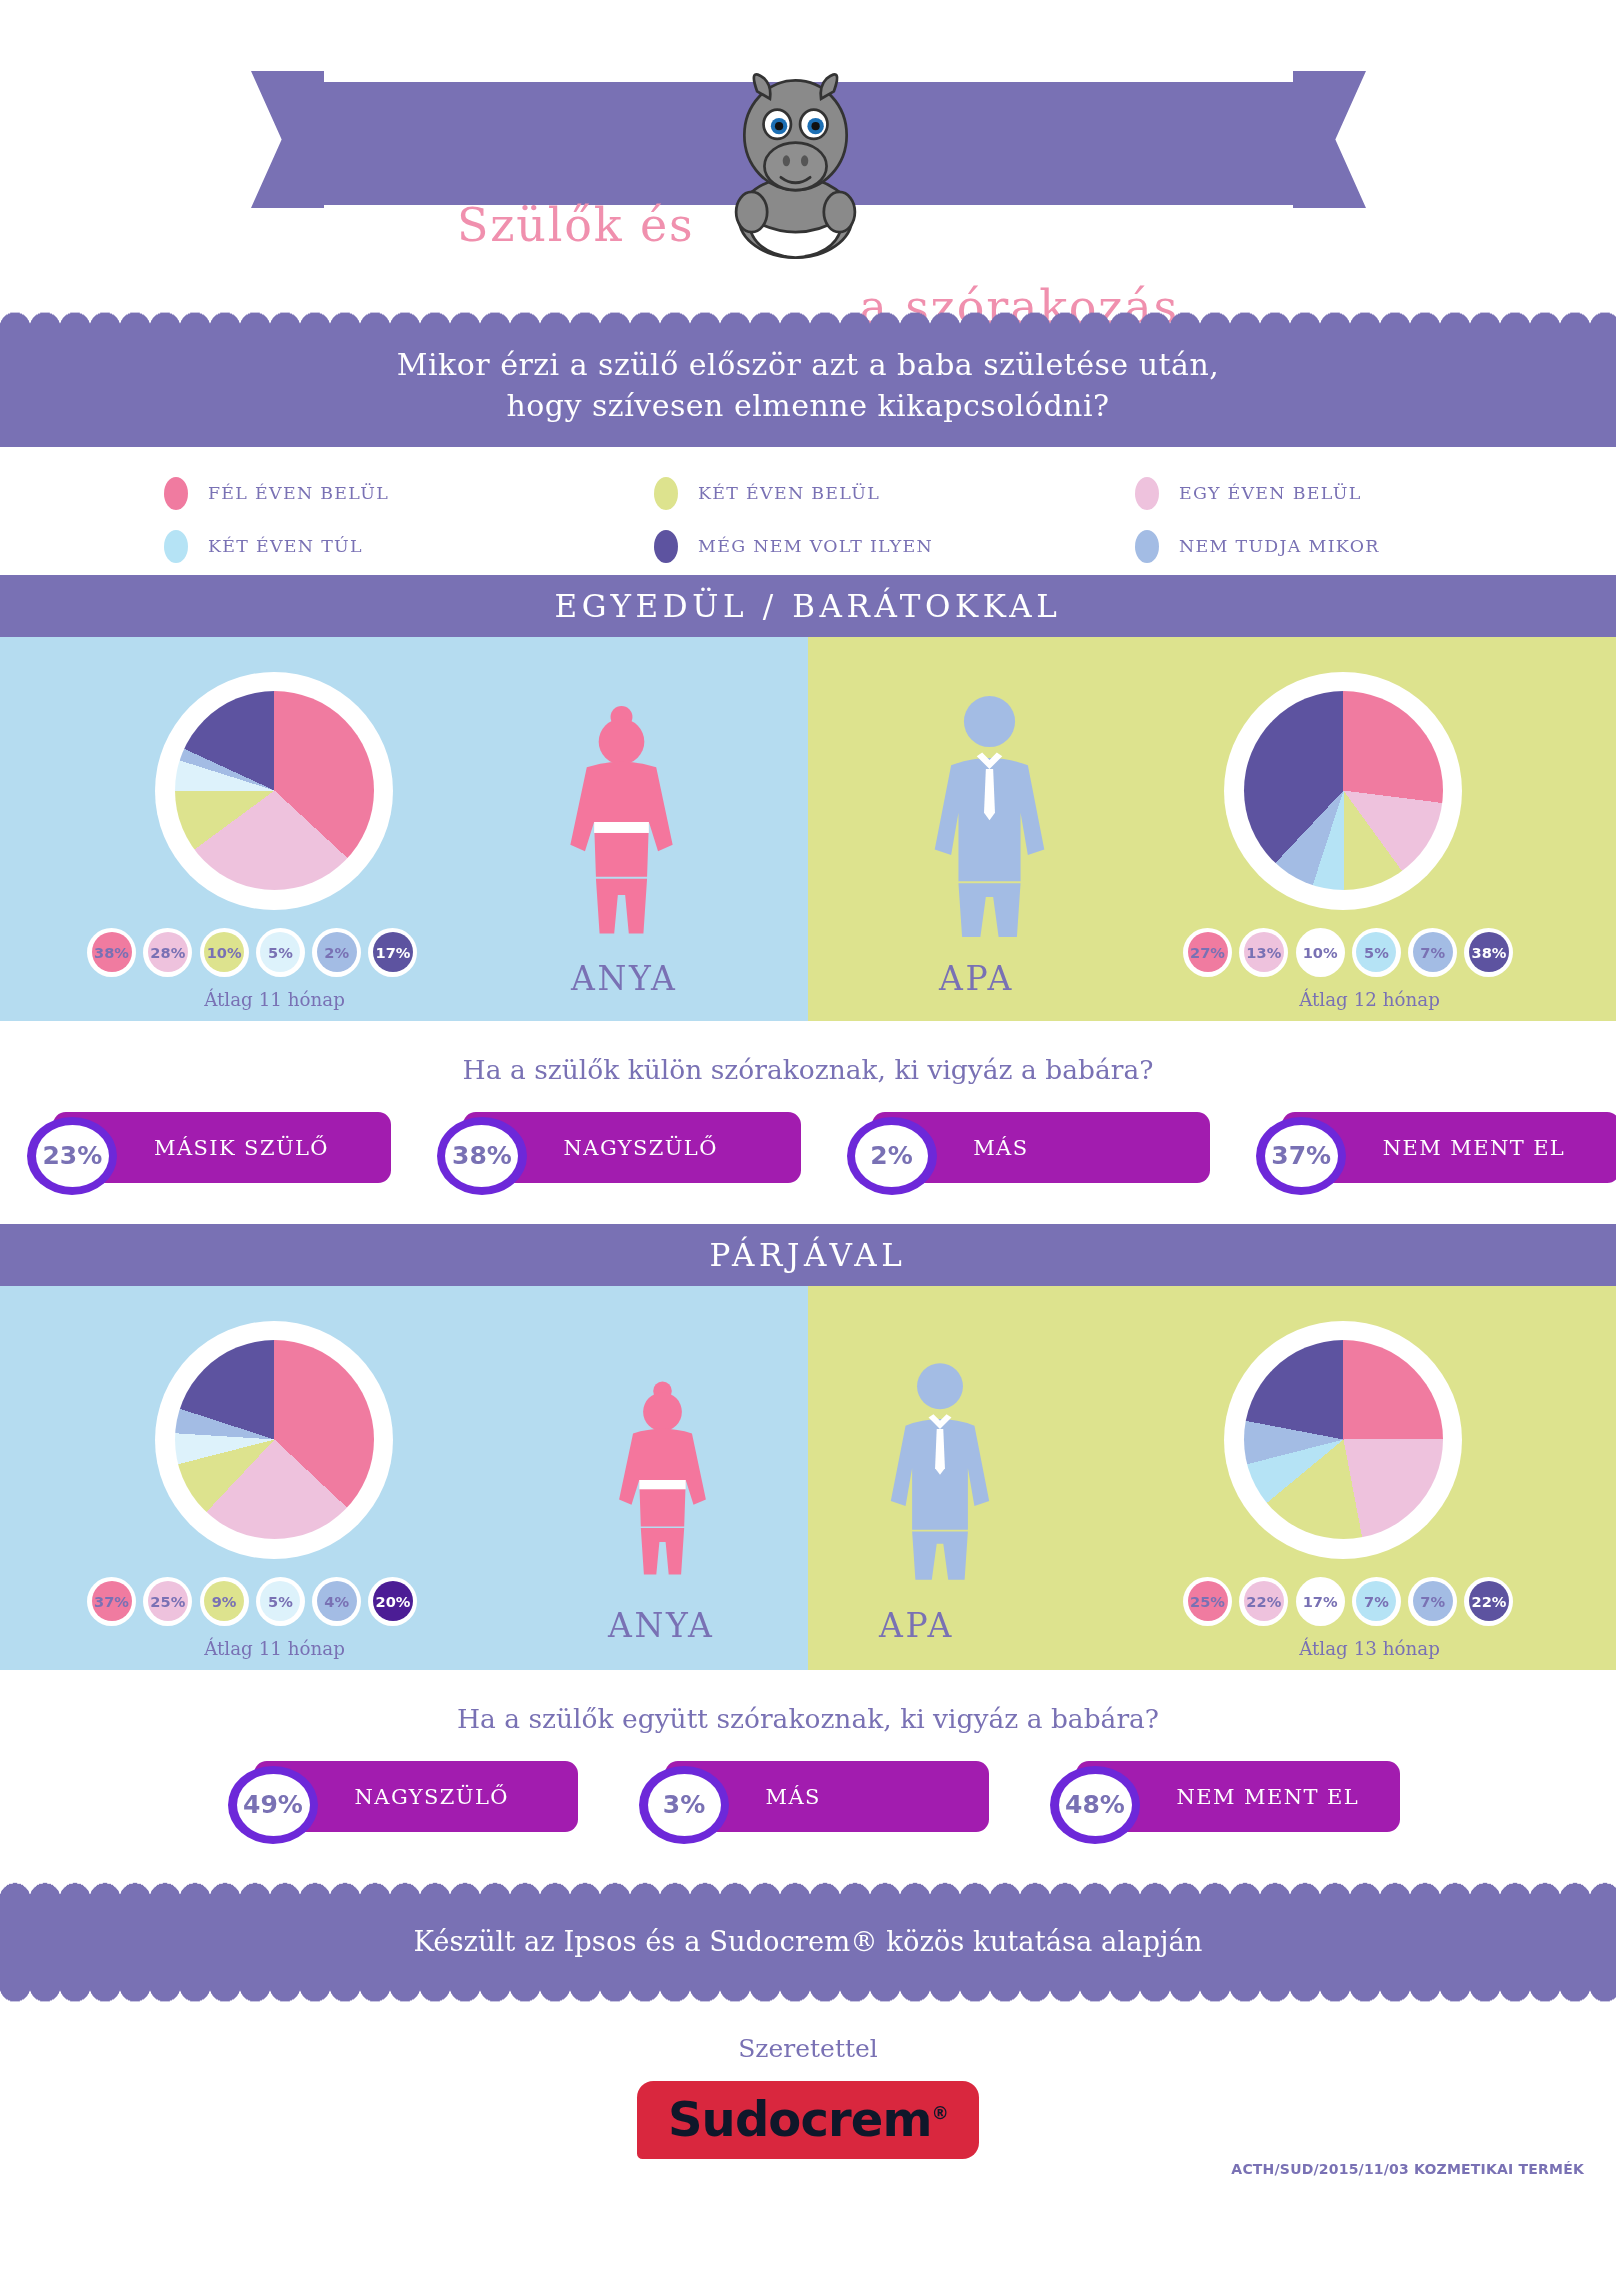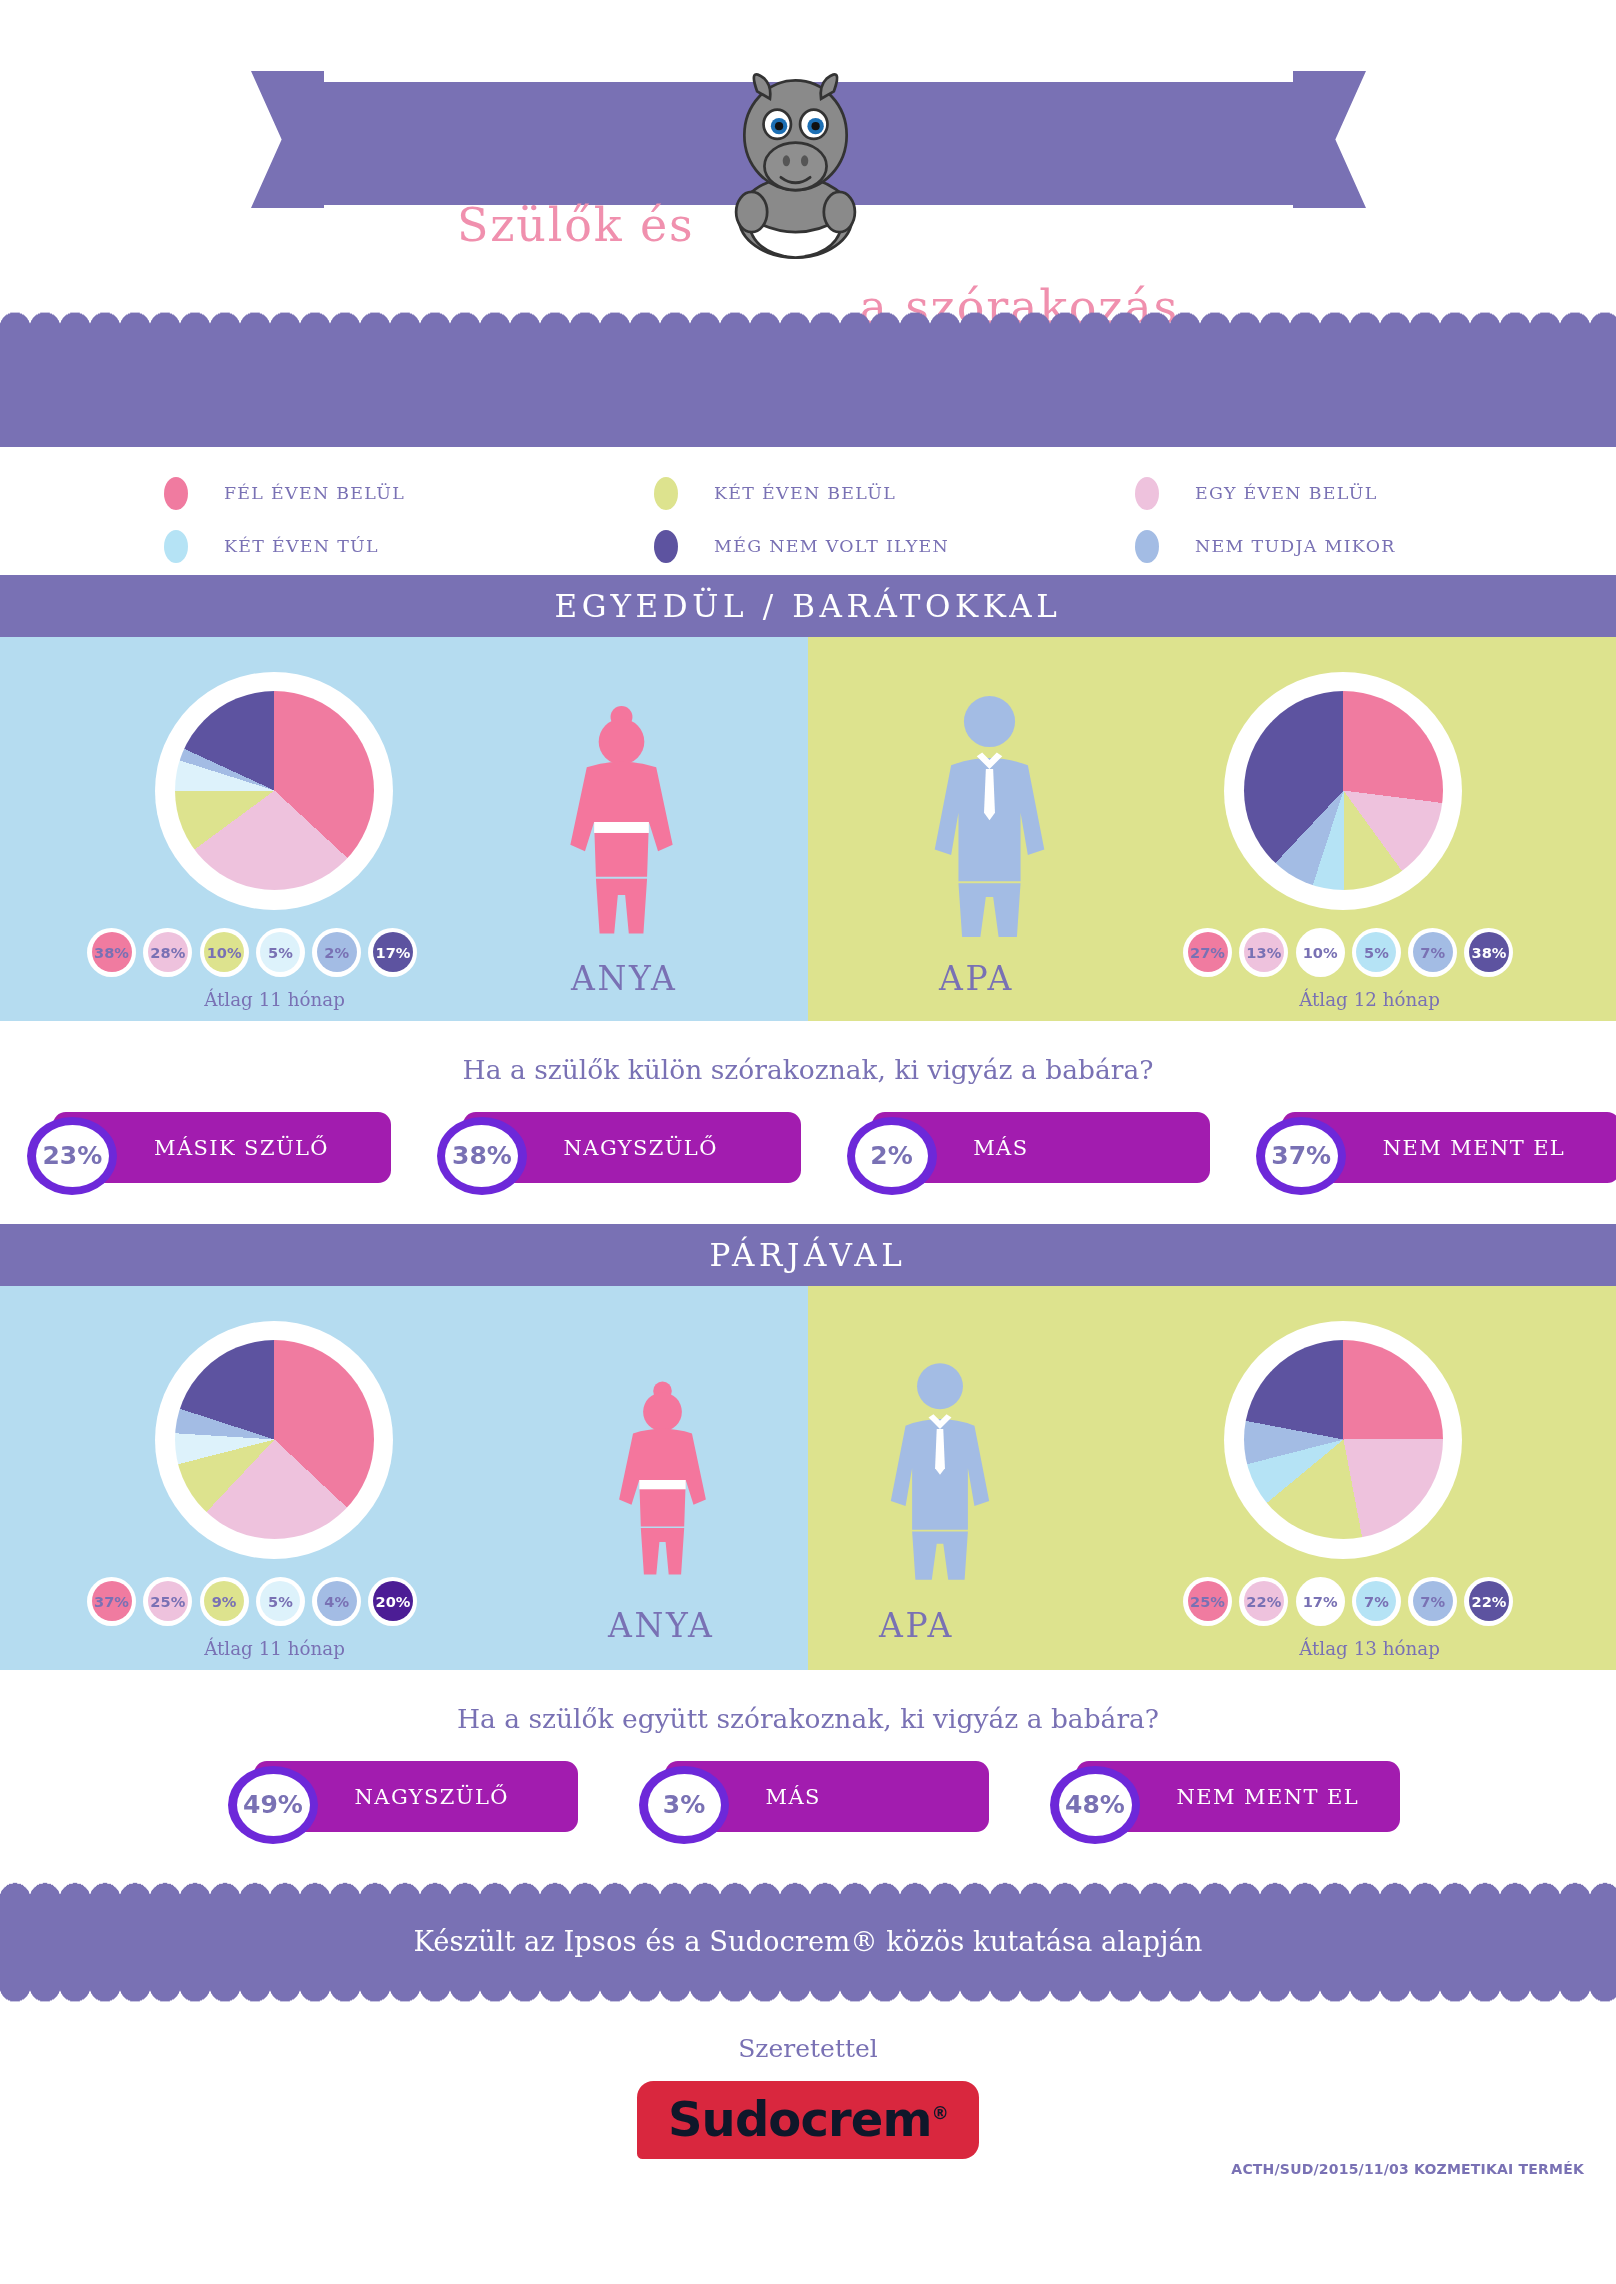--- a/index.html
+++ b/index.html
@@ -94,21 +94,21 @@
     height: 128px;
     padding: 20px 0 0 0;
     background: #ffffff;
   }
   .legend-row { display: flex; width: 1616px; height: 53px; align-items: center; }
   .legend-item { display: flex; align-items: center; width: 484px; }
   .legend-item:nth-child(1) { margin-left: 164px; }
   .legend-item:nth-child(2) { margin-left: 9.1px; }
   .legend-dot { width: 24px; height: 33px; border-radius: 50%; flex: 0 0 auto; }
   .legend-label {
-    margin-left: 36px;
+    margin-left: 20px;
     font-family: "DejaVu Serif", serif;
     font-size: 17.4px;
     letter-spacing: 1.3px;
     color: #7971b4;
   }
 
   
   .section-bar {
     width: 1616px;
     height: 62px;
@@ -287,20 +287,24 @@
 
     <ellipse cx="100" cy="112" rx="34" ry="26" fill="#8f8f8f" stroke="#333" stroke-width="3"></ellipse>
     <ellipse cx="90" cy="106" rx="4" ry="6" fill="#555"></ellipse>
     <ellipse cx="110" cy="106" rx="4" ry="6" fill="#555"></ellipse>
     <path d="M84 124 Q100 136 116 124" fill="none" stroke="#333" stroke-width="3" stroke-linecap="round"></path>
   </svg>
 </div>
 
 <div class="wave-band" id="question-band">
   <div class="wave-cap-top"></div>
+  <div class="q-text">
+    <div>Mikor érzi a szülő először azt a baba születése után,</div>
+    <div>hogy szívesen elmenne kikapcsolódni?</div>
+  </div>
 </div>
 
 <div id="legend">
   <div class="legend-row">
     <div class="legend-item">
       <span class="legend-dot" style="background: rgb(240, 123, 160);"></span>
       <span class="legend-label">FÉL ÉVEN BELÜL</span>
     </div>
     <div class="legend-item">
       <span class="legend-dot" style="background: rgb(221, 227, 142);"></span>

